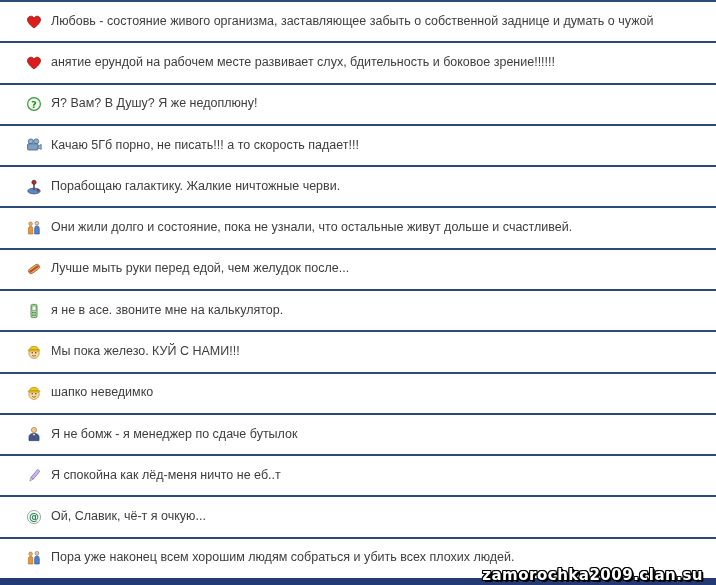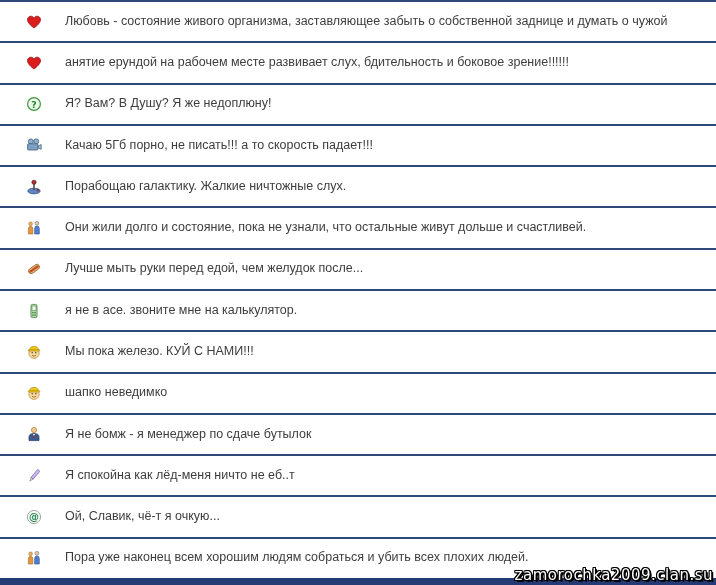--- a/index.html
+++ b/index.html
@@ -6,36 +6,36 @@
   body{
     width:716px;height:585px;position:relative;overflow:hidden;
     background:#ffffff;font-family:"Liberation Sans",sans-serif;
   }
   .rows{
     position:absolute;top:0;left:0;right:0;bottom:7px;
     display:flex;flex-direction:column;
   }
   .row{
     flex:1;display:flex;align-items:center;
-    padding-left:26px;gap:23px;background:#ffffff;
+    padding-left:26px;gap:9px;background:#ffffff;
     border-top:2px solid var(--sep,#2c4a77);
   }
   .row .icon{width:16px;height:16px;flex:0 0 16px;display:inline-block;}
   .row .icon svg{display:block;}
   .row .text{
     font-size:12.5px;color:var(--text,#3d3d3d);line-height:1.1;
     white-space:nowrap;
   }
   .bottom-bar{
     position:absolute;left:0;bottom:0;width:100%;height:7px;
     background:var(--bar,#233a74);
   }
   .watermark{
-    position:absolute;right:3px;bottom:1px;
-    font-family:"DejaVu Sans",sans-serif;font-weight:normal;
+    position:absolute;right:13px;bottom:1px;
+    font-family:"DejaVu Sans",sans-serif;font-weight:bold;
     font-size:15px;letter-spacing:0.5px;
     color:var(--wm,#ffffff);
     text-shadow:
       1px 0 0 #000,-1px 0 0 #000,0 1px 0 #000,0 -1px 0 #000,
       1px 1px 0 #000,-1px -1px 0 #000,1px -1px 0 #000,-1px 1px 0 #000,
       2px 1px 0 #000,2px 2px 0 #000;
   }
 </style>
 </head>
 <body>
@@ -158,21 +158,21 @@
     </span>
     <span class="text">Качаю 5Гб порно, не писать!!! а то скорость падает!!!</span>
   </div>
 
   <div class="row">
     <span class="icon">
       <svg width="16" height="16">
           <use href="#joystick-icon" xlink:href="#joystick-icon"></use>
         </svg>
     </span>
-    <span class="text">Порабощаю галактику. Жалкие ничтожные слух.</span>
+    <span class="text">Порабощаю галактику. Жалкие ничтожные черви.</span>
   </div>
 
   <div class="row">
     <span class="icon">
       <svg width="16" height="16">
           <use href="#couple-icon" xlink:href="#couple-icon"></use>
         </svg>
     </span>
     <span class="text">Они жили долго и состояние, пока не узнали, что остальные живут дольше и счастливей.</span>
   </div>

